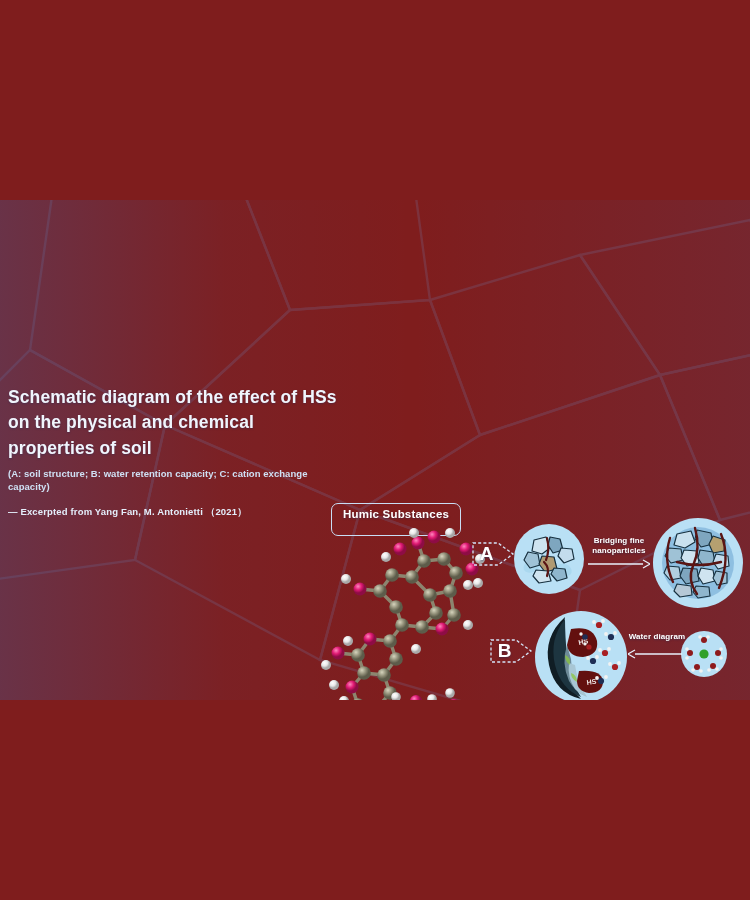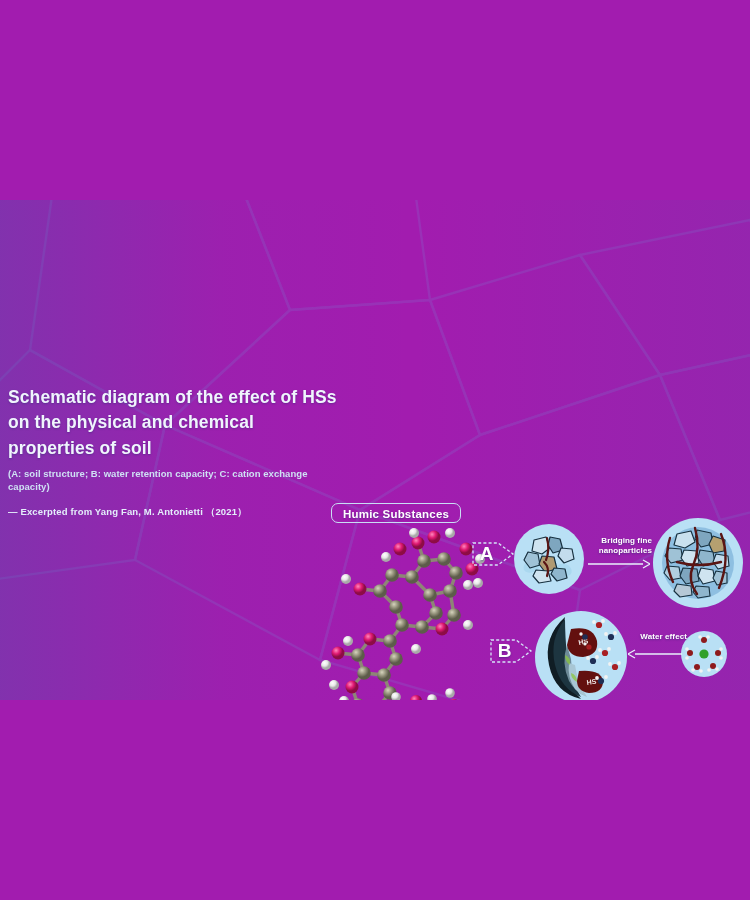--- a/index.html
+++ b/index.html
@@ -5,21 +5,21 @@
   * { margin:0; padding:0; box-sizing:border-box; }
   html, body {
     width:750px; height:900px;
     background:#4b7cc6;
     font-family:"Liberation Sans", sans-serif;
     overflow:hidden;
   }
   #stage {
     position:relative;
     width:750px; height:900px;
-    background:#a21caf;
+    background:#7f1d1d;
   }
 
   
   #slide {
     position:absolute;
     left:0; top:200px;
     width:750px; height:500px;
     overflow:hidden;
     background:
       radial-gradient(ellipse 700px 380px at 22% 46%, #5484cc 0%, #4c7cc6 55%, #47159 100%),
@@ -64,21 +64,21 @@
     font-size:9.5px;
     font-weight:700;
     color:#e4eefb;
     letter-spacing:.15px;
   }
 
   
   #hs-pill {
     position:absolute;
     left:331px; top:303px;
-    padding:4px 11px 2px 11px;
+    padding:4px 11px 15px 11px;
     border:1.3px solid #c9ddf4;
     border-radius:7px;
     color:#ffffff;
     font-size:11.5px;
     font-weight:700;
     letter-spacing:.2px;
     white-space:nowrap;
     text-shadow:0 1px 2px rgba(20,50,100,.4);
   }
 
@@ -124,21 +124,21 @@
   #b-big   { left:535px; top:411px; width:92px; height:92px; }
   #b-small { left:681px; top:431px; width:46px; height:46px; }
 
   
   .flowlabel {
     position:absolute;
     color:#ffffff;
     font-size:8px;
     font-weight:700;
     line-height:1.25;
-    text-align:right;
+    text-align:center;
     letter-spacing:.1px;
     text-shadow:0 1px 2px rgba(20,50,100,.45);
     white-space:pre-line;
   }
   #lbl-a { left:586px; top:336px; width:66px; }
   #lbl-b { left:627px; top:432px; width:60px; }
 
   .flowarrow { position:absolute; }
   #arr-a { left:588px; top:358px; width:62px; height:12px; }
   #arr-b { left:628px; top:448px; width:54px; height:12px; }
@@ -466,20 +466,20 @@
             </g>
           <g>
               <circle cx="32" cy="35" r="3.0" fill="#8e1a1c"></circle>
               <circle cx="36" cy="38" r="1.8" fill="#f2f2f2"></circle>
               <circle cx="28" cy="39" r="1.8" fill="#f2f2f2"></circle>
             </g>
         </g>
       </svg>
     </div>
 
-    <div class="flowlabel" id="lbl-b">Water effect</div>
+    <div class="flowlabel" id="lbl-b">Water diagram</div>
     <svg class="flowarrow" id="arr-b" viewBox="0 0 54 12">
       <line x1="54" y1="6" x2="7" y2="6" stroke="#e8f1fb" stroke-width="1.3"></line>
       <path d="M7 2 L0 6 L7 10" fill="none" stroke="#e8f1fb" stroke-width="1.3"></path>
     </svg>
 
   </div>
 </div>
 
 </body></html>

